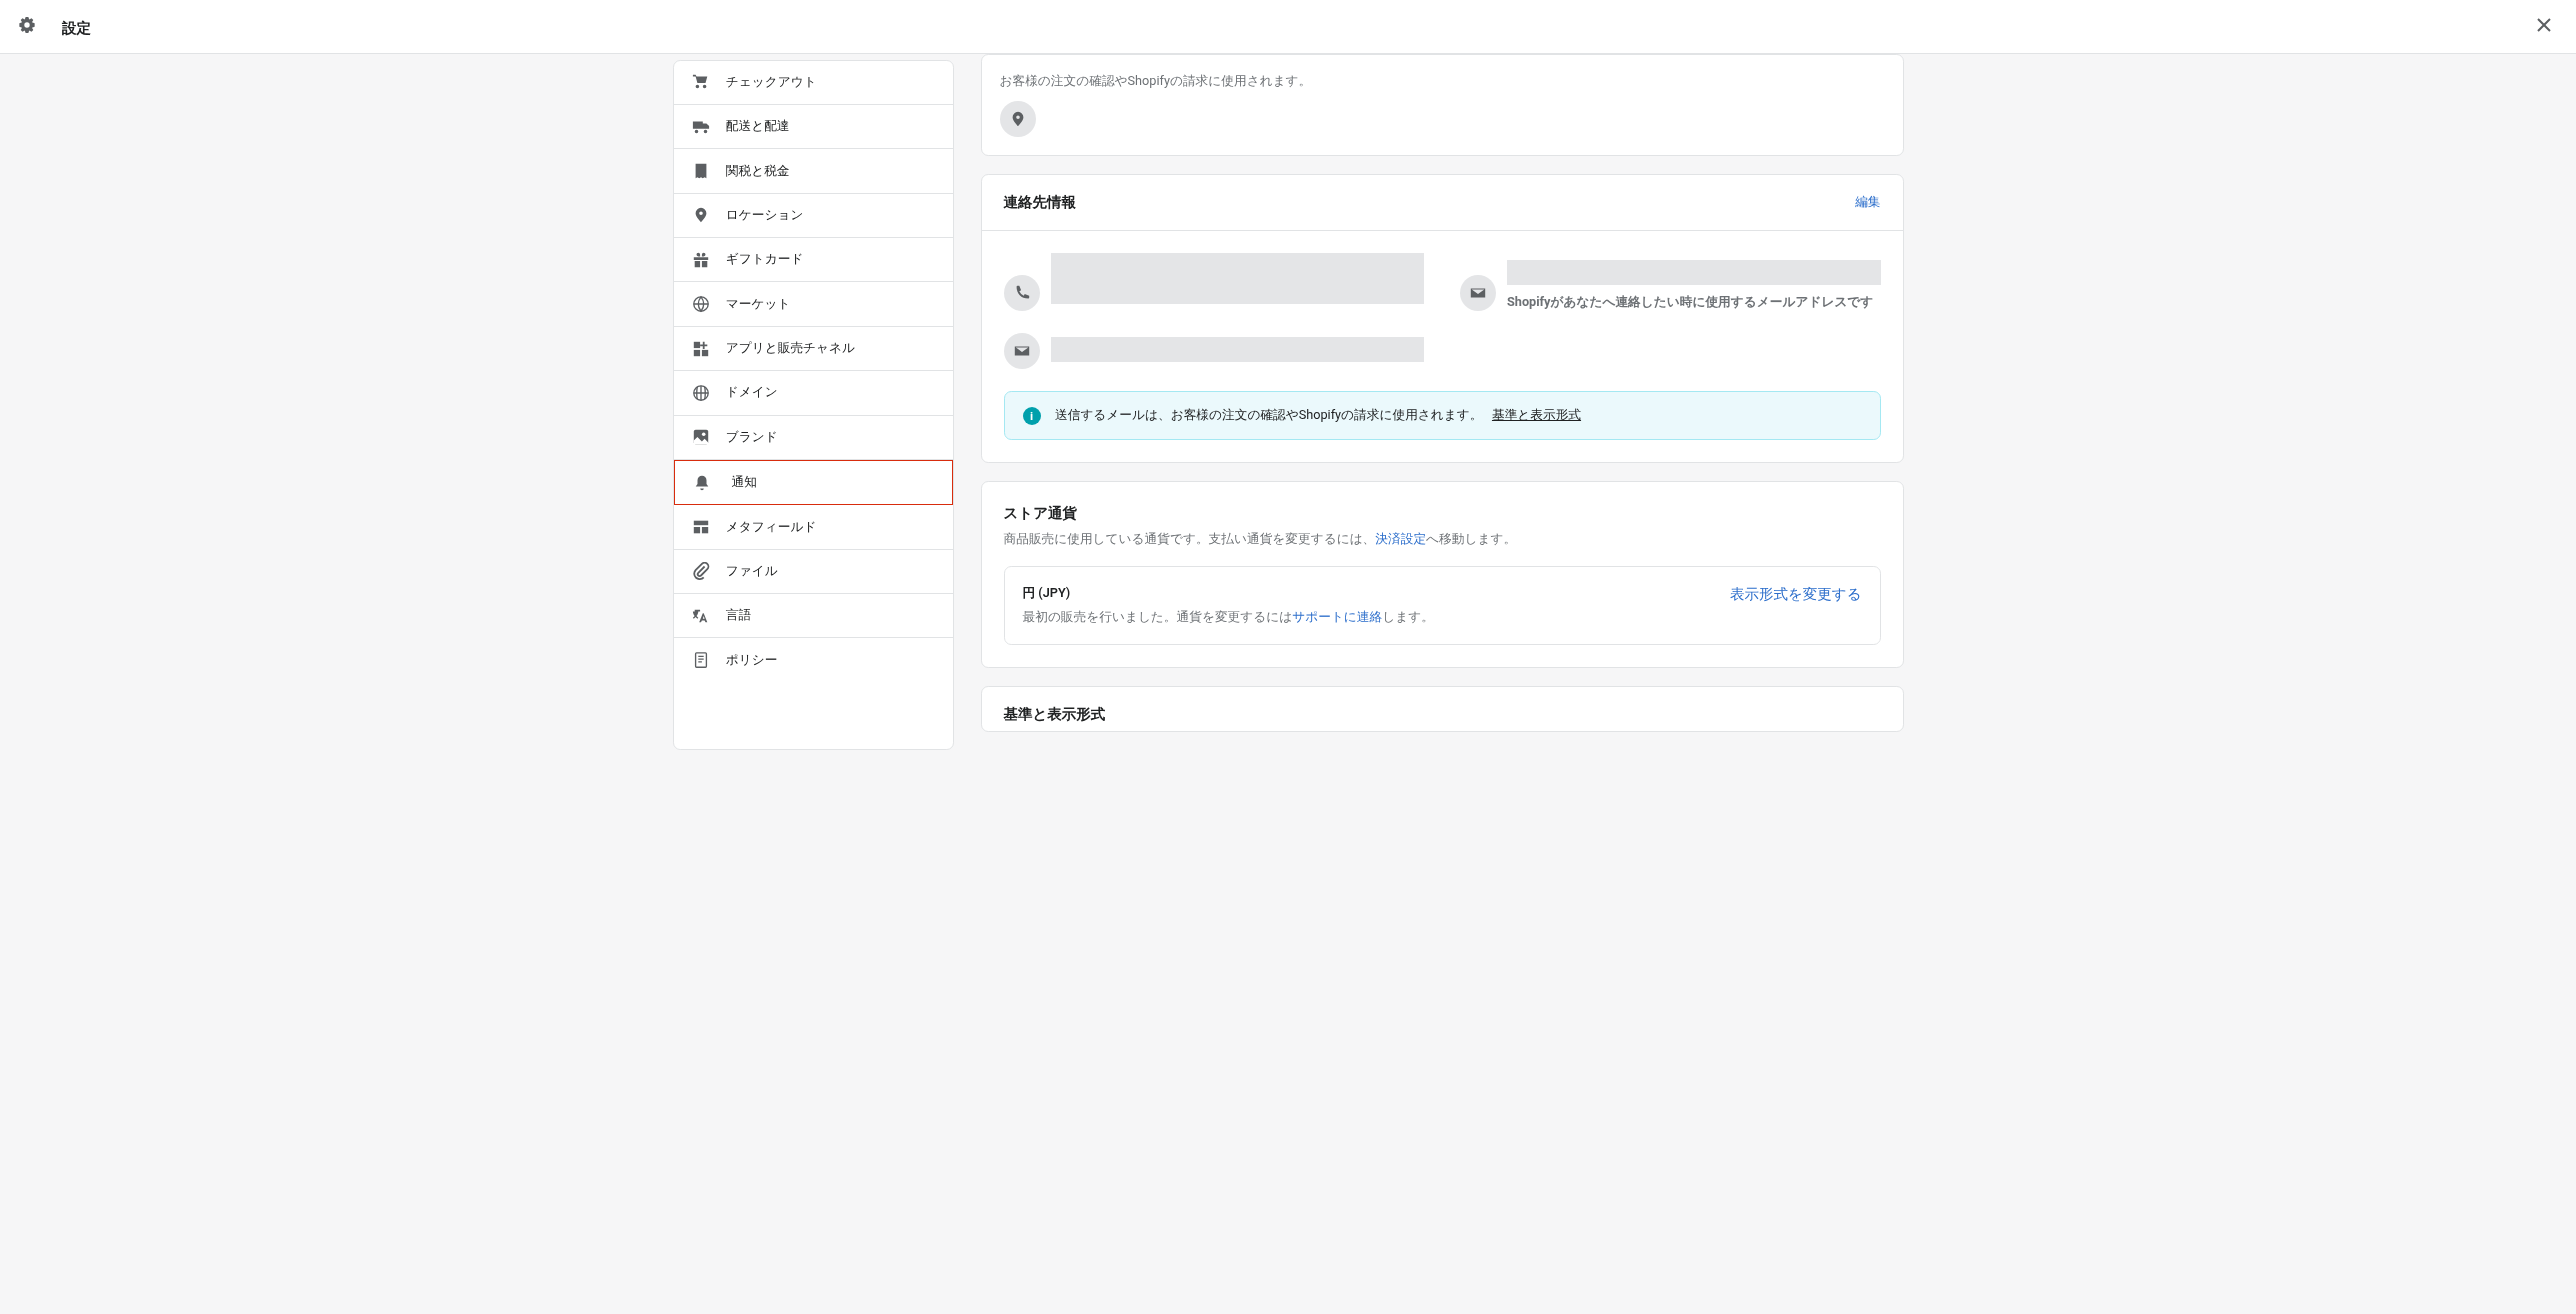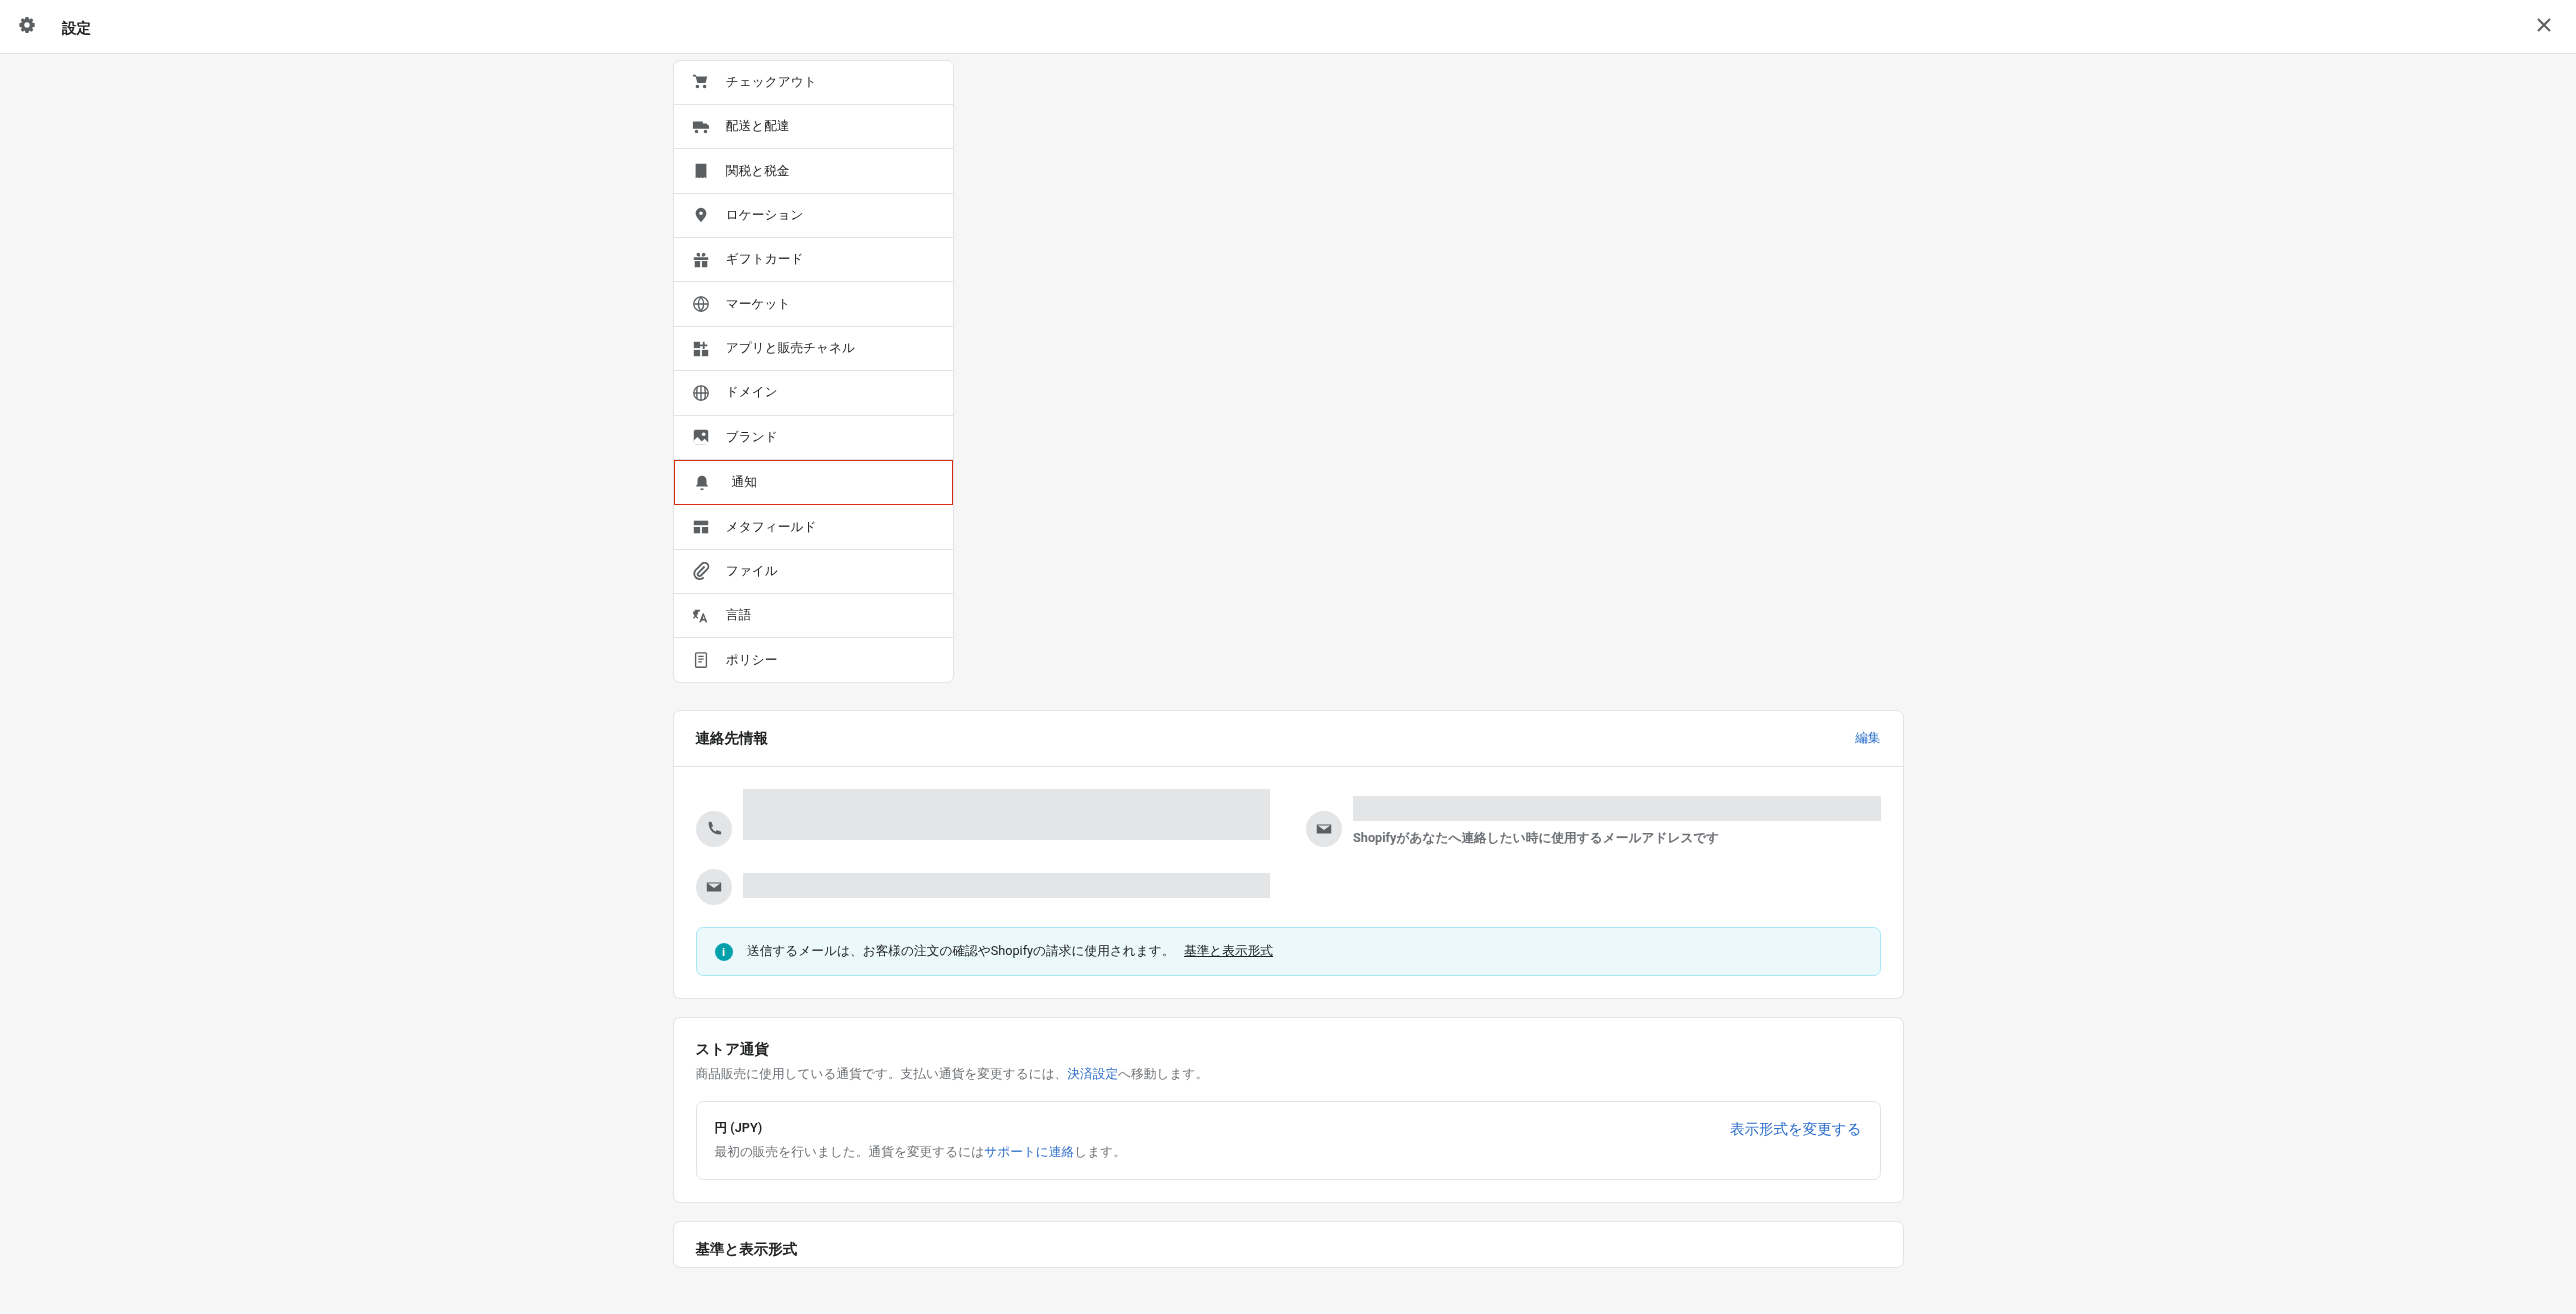--- a/index.html
+++ b/index.html
@@ -3,21 +3,21 @@
   <meta charset="utf-8">
   <style>
     * { margin: 0; padding: 0; box-sizing: border-box; }
     body { font-family: -apple-system, BlinkMacSystemFont, "Segoe UI", Roboto, sans-serif; background: #f6f6f7; color: #202223; }
     
     .header { background: #fff; border-bottom: 0.9px solid #e1e3e5; padding: 11px 18px; display: flex; align-items: center; justify-content: space-between; position: sticky; top: 0; z-index: 10; }
     .header-left { display: flex; align-items: flex-end; gap: 26px; }
     .header-title { font-size: 14.5px; font-weight: 600; }
     .close-btn { cursor: pointer; padding: 3.6px; }
     
-    .container { display: flex; max-width: 1267px; margin: 0 auto; gap: 27px; padding: 0 18px; flex-direction: column; }
+    .container { display: flex; max-width: 1267px; margin: 0 auto; gap: 27px; padding: 0 18px; }
     
     .sidebar { width: 281px; background: #fff; border: 0.9px solid #e1e3e5; border-radius: 7.2px; margin-top: 5.4px; overflow: hidden; flex-shrink: 0; }
     .sidebar-item { display: flex; align-items: center; gap: 16.3px; padding: 12.7px 18px; border-bottom: 0.9px solid #e1e3e5; cursor: pointer; font-size: 12.7px; }
     .sidebar-item:last-child { border-bottom: none; }
     .sidebar-item.highlighted { border: 1.8px solid #d82c0d; gap: 21px; }
     .sidebar-icon { width: 18px; height: 18px; display: flex; align-items: center; justify-content: center; color: #5c5f62; flex-shrink: 0; }
     
     .main { flex: 1; padding-top: 0; }
     
     .card { background: #fff; border: 0.9px solid #e1e3e5; border-radius: 7.2px; margin-bottom: 18px; overflow: hidden; }
@@ -212,20 +212,30 @@
             <path d="M7 6h6M7 9h6M7 12h4"></path>
           </svg>
       </span>
       <span>ポリシー</span>
     </div>
 
   </div>
 
   <div class="main">
 
+    <div class="card">
+      <div class="card-partial">
+        <div class="card-partial-text">お客様の注文の確認やShopifyの請求に使用されます。</div>
+        <div class="location-icon-wrap">
+          <svg width="18" height="18" viewBox="0 0 20 20" fill="currentColor">
+              <path d="M10 2a6 6 0 016 6c0 4-6 10-6 10S4 12 4 8a6 6 0 016-6zm0 4a2 2 0 100 4 2 2 0 000-4z"></path>
+            </svg>
+        </div>
+      </div>
+    </div>
 
     <div class="card">
       <div class="card-header">
         <div class="card-title">連絡先情報</div>
         <a class="edit-link">編集</a>
       </div>
       <div class="card-body">
         <div class="contact-row">
           <div class="contact-item">
             <div class="contact-icon-wrap">

